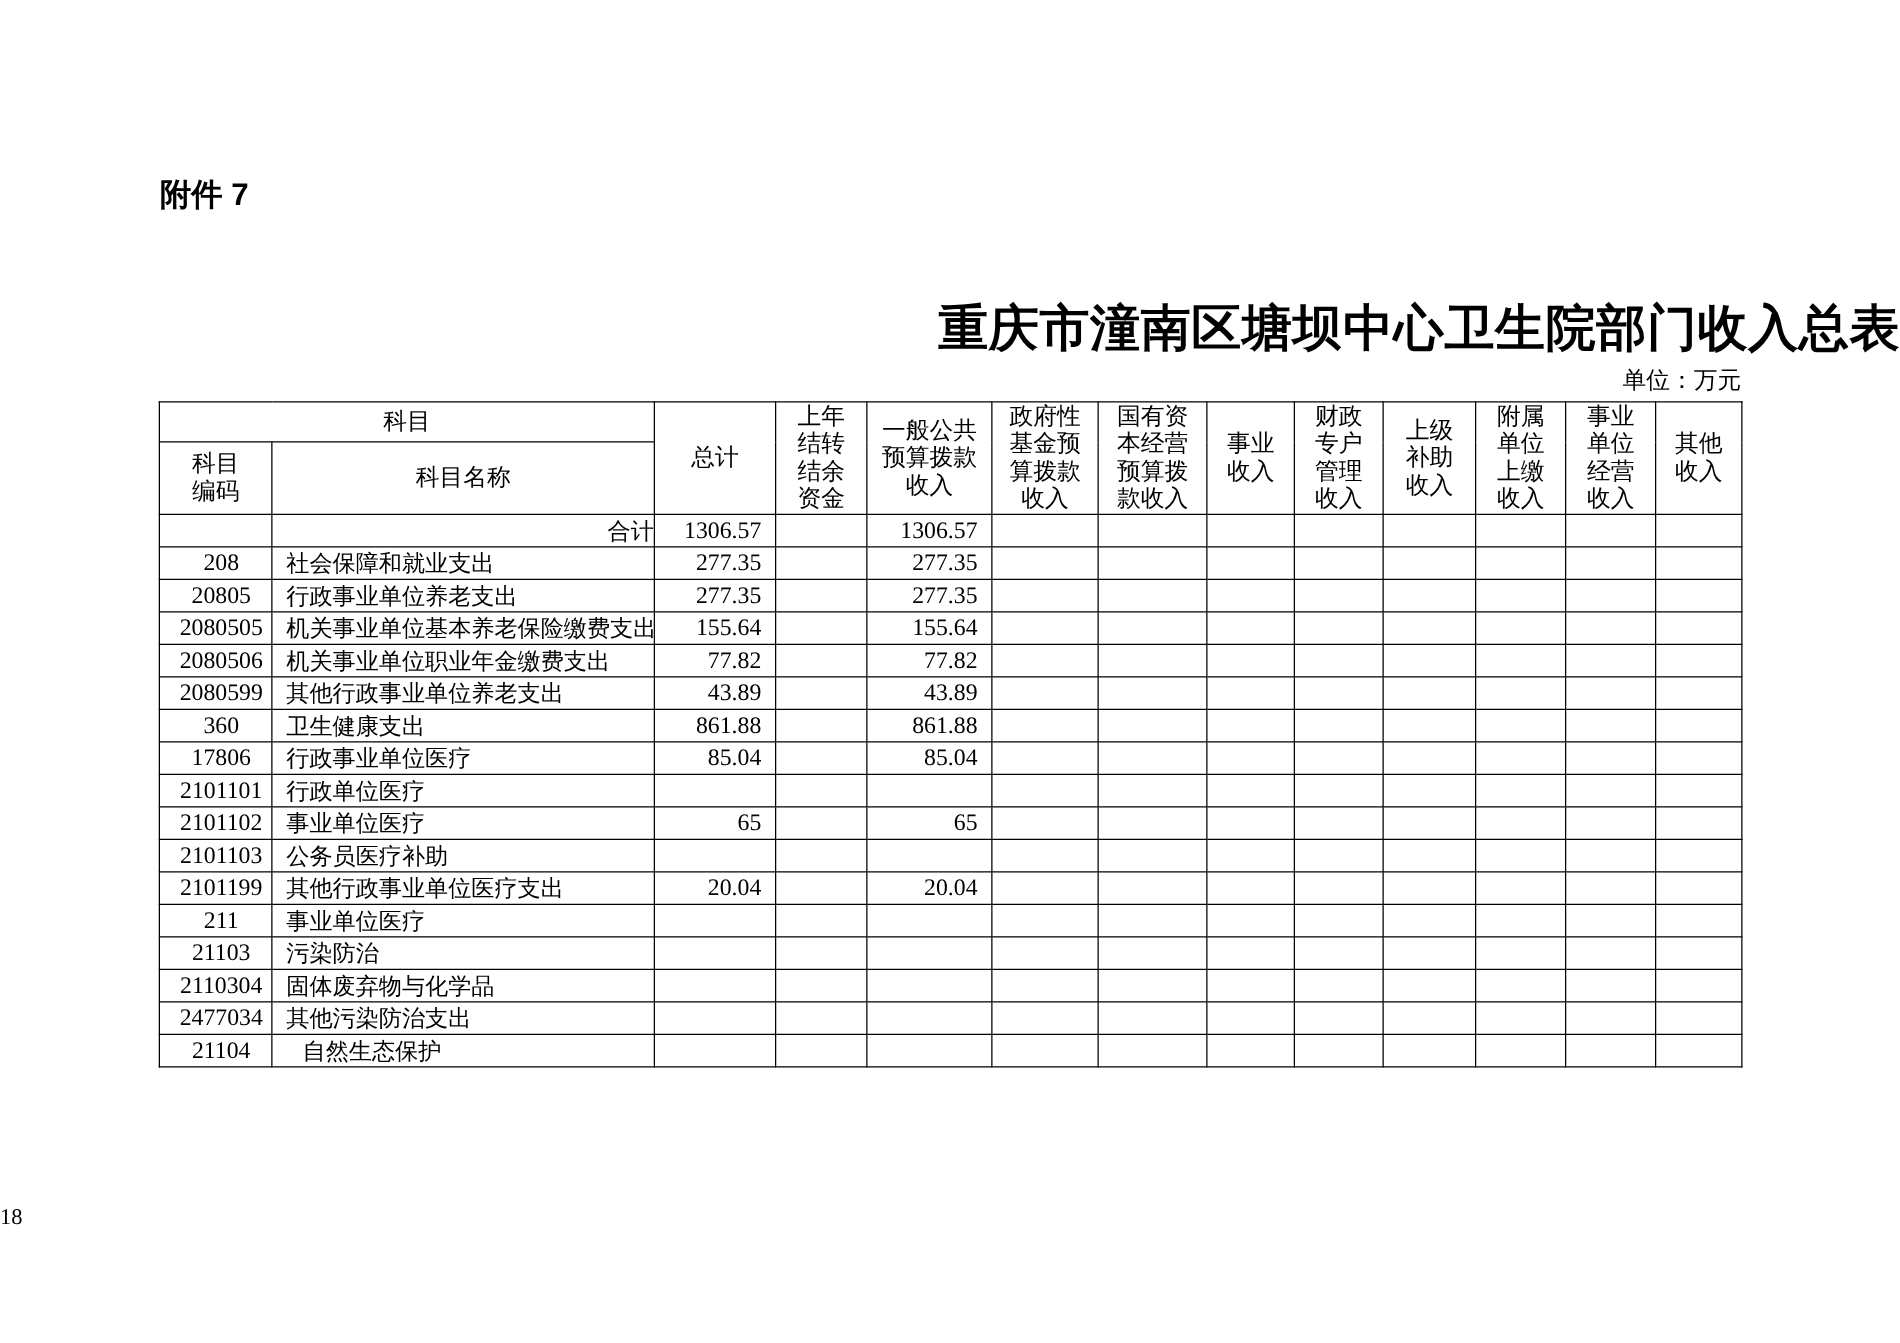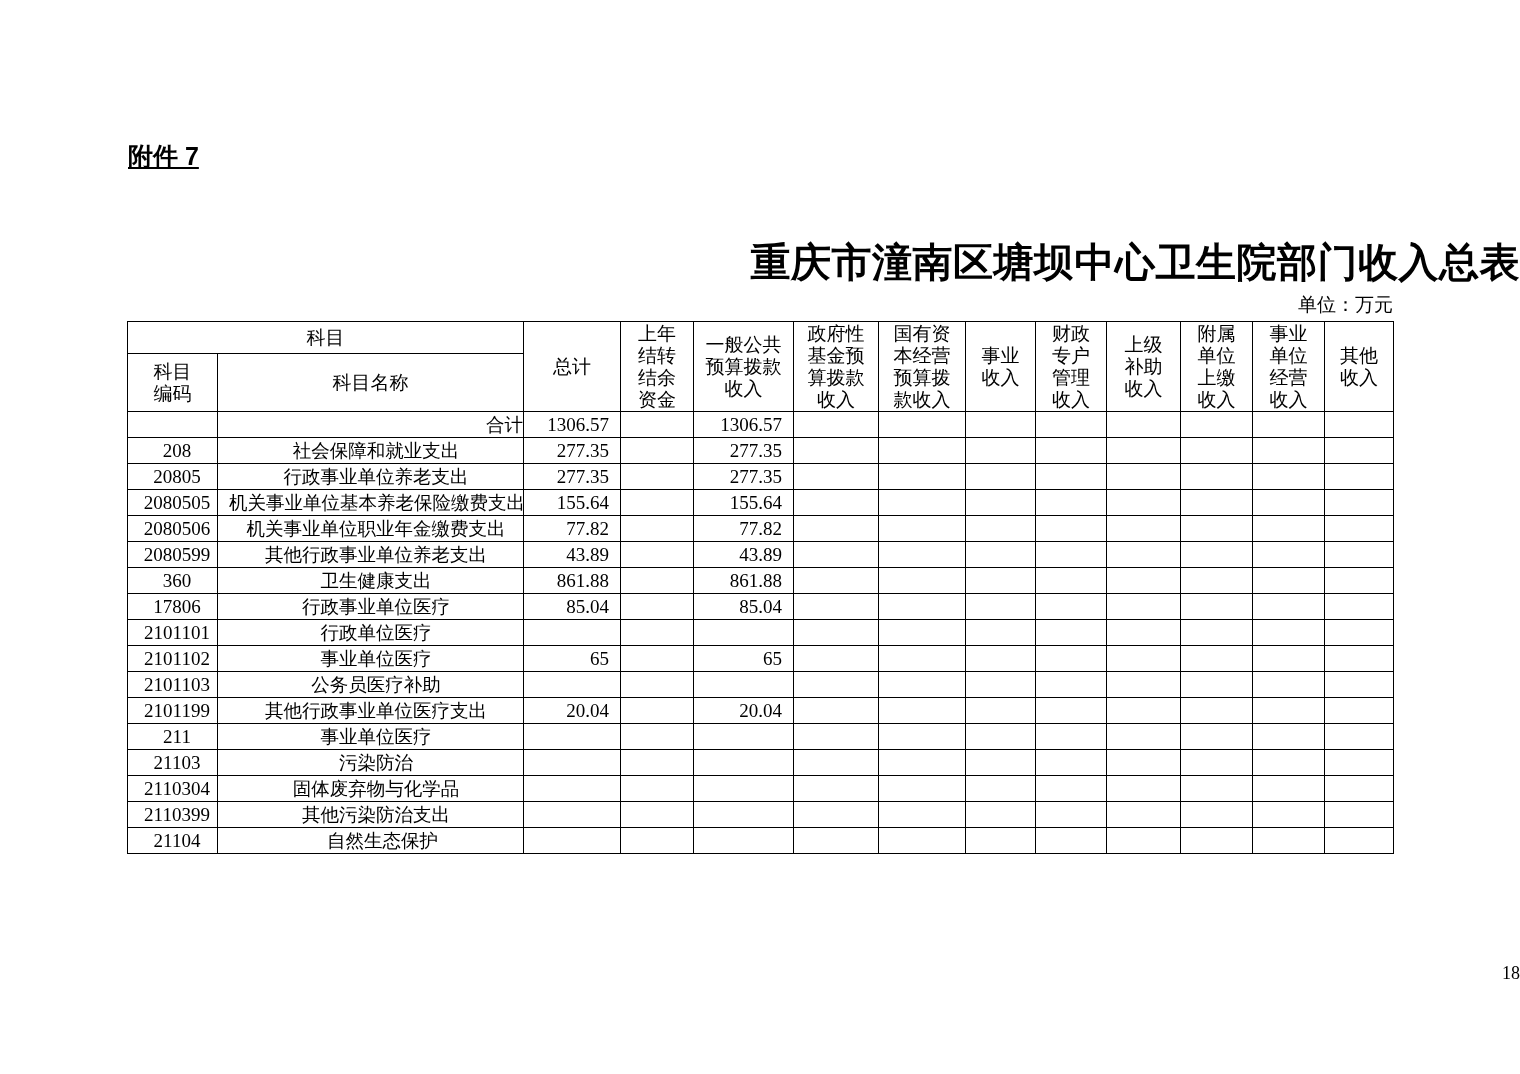--- a/index.html
+++ b/index.html
@@ -7,21 +7,21 @@
     position:relative;
     width:1520px; height:1074px;
     background:#ffffff;
     color:#000000;
     font-family:"Liberation Serif","DejaVu Serif",serif;
     overflow:hidden;
   }
   .attachment {
     position:absolute; left:128px; top:139px;
     font-family:"Liberation Sans","DejaVu Sans",sans-serif;
-    font-weight:bold; font-size:25px; line-height:34px;text-decoration:underline;
+    font-weight:bold; font-size:25px; line-height:34px;
   }
   .title {
     position:absolute; left:0; right:0; top:237px;
     margin:0; text-align:right;
     font-size:40px; font-weight:bold; line-height:52px;
     letter-spacing:0.5px;
   }
   .unit-note {
     position:absolute; right:127px; top:293px;
     font-size:19px; line-height:24px;
@@ -44,32 +44,32 @@
     line-height:22px;
     font-size:19px;
   }
   tr.hrow1 { height:32px; }
   tr.hrow2 { height:58px; }
   td.code {
     text-align:center; padding-left:9px;
     white-space:nowrap; font-size:19px;
   }
   td.name {
-    text-align:center; padding-left:11px;
+    text-align:left; padding-left:11px;
     white-space:nowrap; font-size:18.5px;
   }
   td.name.center { text-align:right; padding-left:0; }
   td.name.indent { padding-left:24px; }
   td.val {
     text-align:right; padding-right:11px;
     white-space:nowrap; font-size:19px;
   }
   .pagenum {
     position:absolute; left:0; right:0; top:963px;
-    text-align:right; font-size:18px;
+    text-align:left; font-size:18px;
   }
 </style>
 </head>
 <body>
 
 <div class="page">
 
   <div class="attachment">附件 7</div>
 
   <h1 class="title">重庆市潼南区塘坝中心卫生院部门收入总表</h1>
@@ -357,21 +357,21 @@
           <td class="val"></td>
           <td class="val"></td>
           <td class="val"></td>
           <td class="val"></td>
           <td class="val"></td>
           <td class="val"></td>
           <td class="val"></td>
           <td class="val"></td>
         </tr>
         <tr>
-          <td class="code">2110399</td>
+          <td class="code">2477034</td>
           <td class="name">其他污染防治支出</td>
           <td class="val"></td>
           <td class="val"></td>
           <td class="val"></td>
           <td class="val"></td>
           <td class="val"></td>
           <td class="val"></td>
           <td class="val"></td>
           <td class="val"></td>
           <td class="val"></td>

